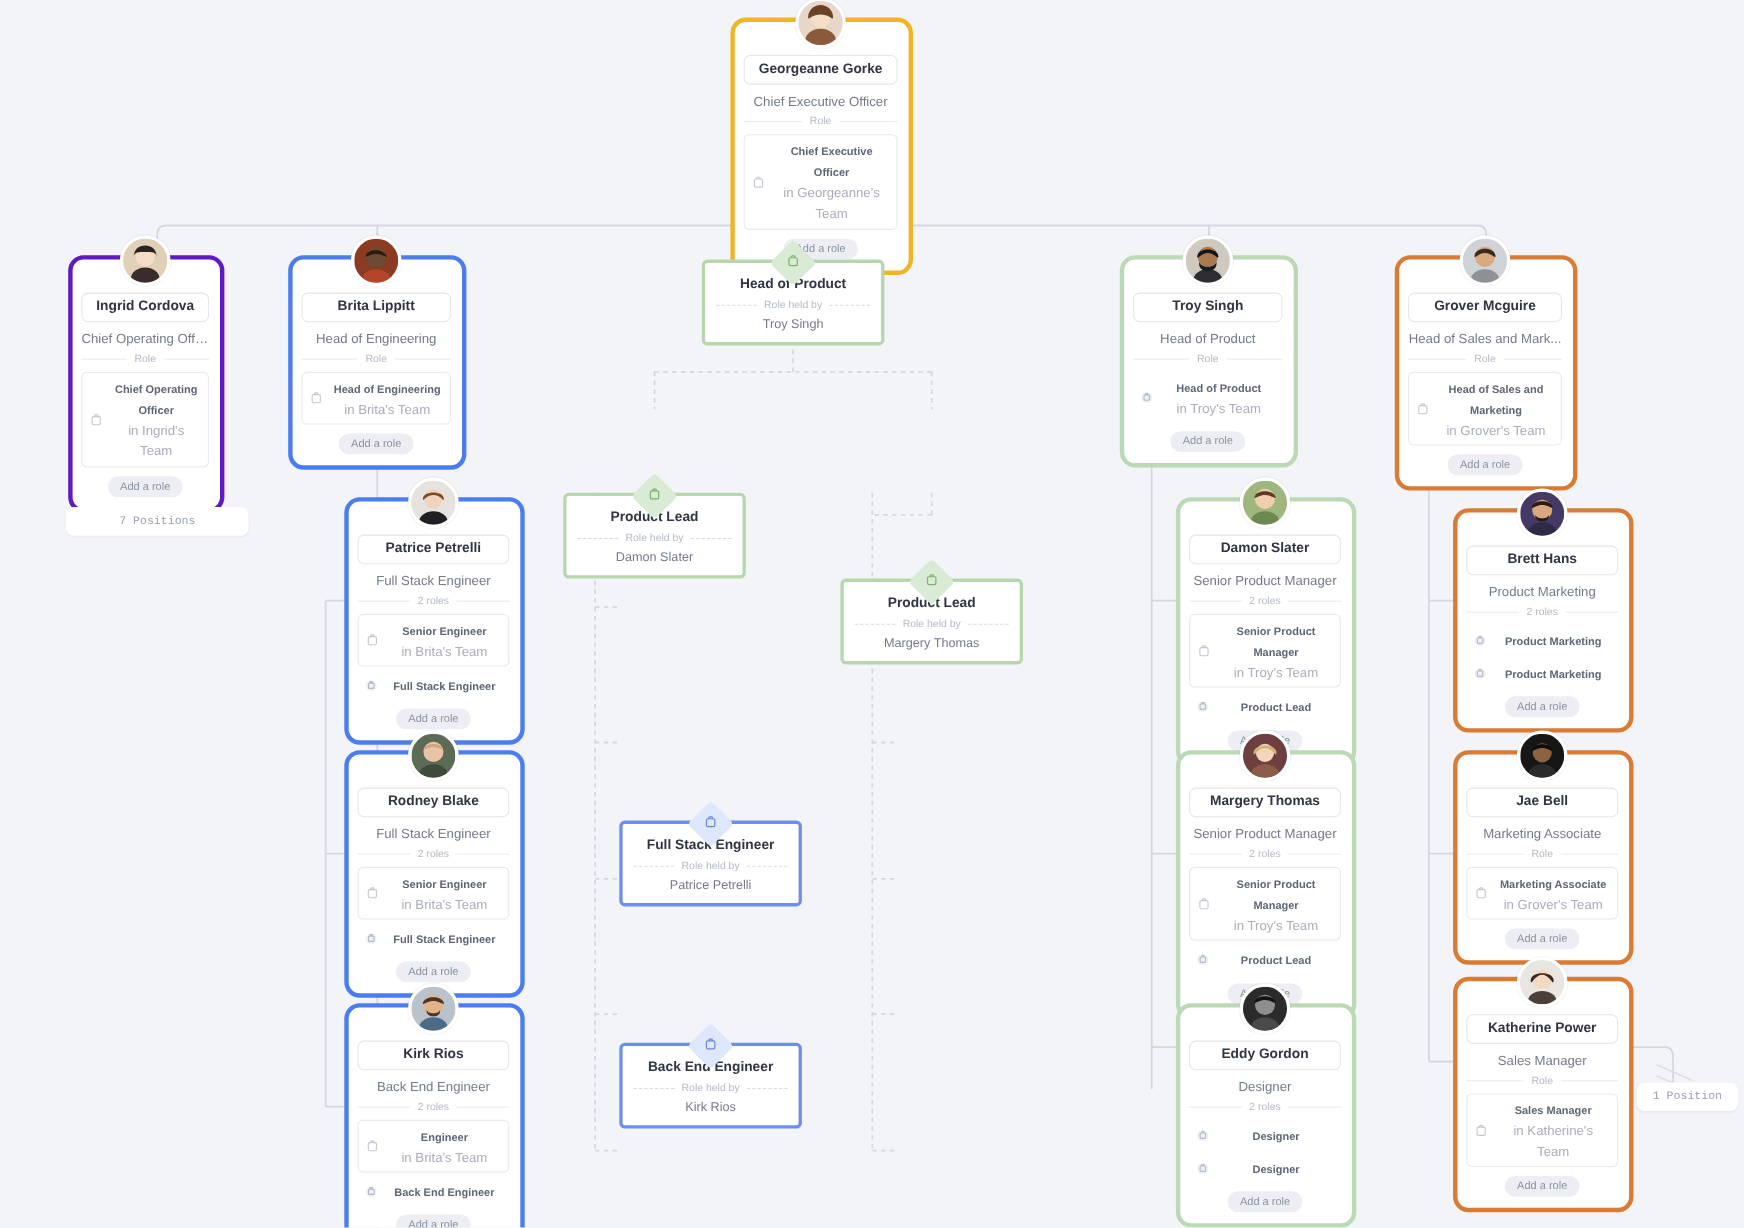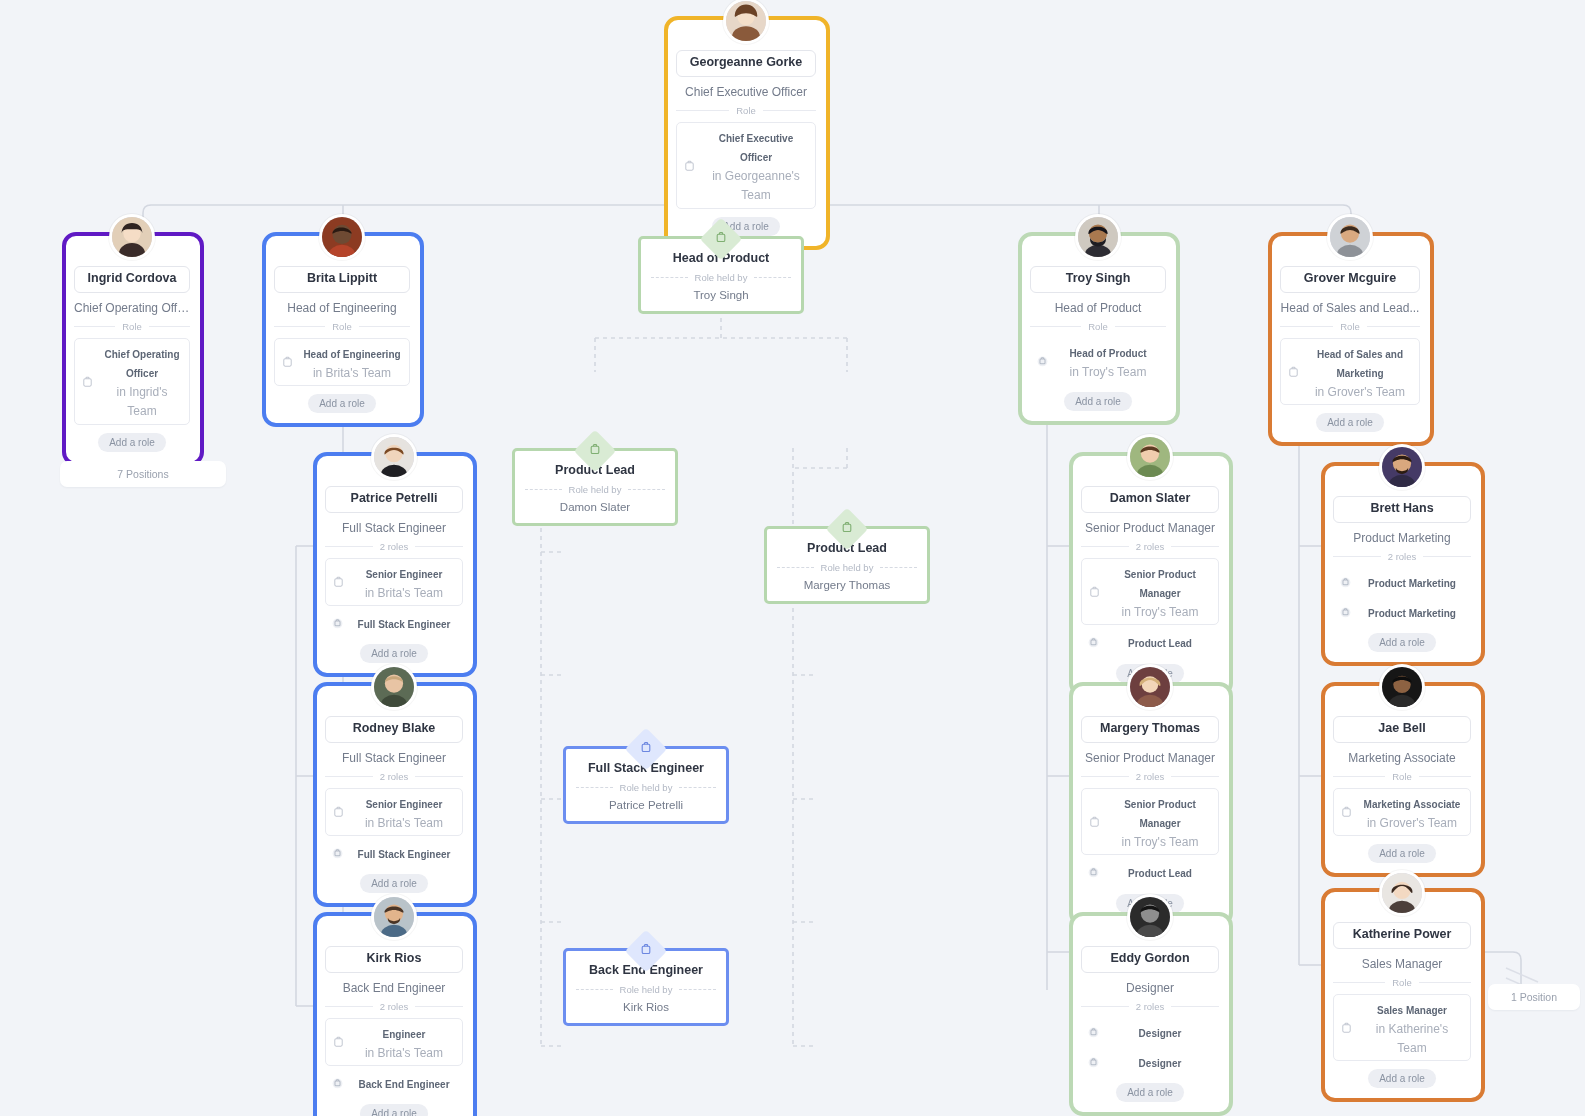--- a/index.html
+++ b/index.html
@@ -111,20 +111,21 @@
   .d-green  { background: #d9ebd4; }
   .d-blue   { background: #dfe7fd; }
 
   
   .pospill {
     position: absolute;
     background: #ffffff; border-radius: 7px;
     font-size: 10.5px; color: #9aa1ae;
     text-align: center; padding: 7px 0;
     box-shadow: 0 1px 2px rgba(25,30,50,.05);
+    font-family: Liberation Mono, monospace;
   }
 </style>
 </head>
 <body>
 
 <div id="canvas">
 
   <svg id="wires" viewBox="0 0 1585 1116" xmlns="http://www.w3.org/2000/svg">
     <g fill="none" stroke="#d3d7e0" stroke-width="1.6">
 
@@ -317,21 +318,21 @@
       <div class="avatar">
         <svg viewBox="0 0 46 46">
             <rect width="46" height="46" fill="#cfd2d6"></rect>
             <circle cx="23" cy="19" r="10.5" fill="#d9a980"></circle>
             <ellipse cx="23" cy="43" rx="15" ry="11" fill="#8d9197"></ellipse>
             <path d="M12 18c1-10 21-10 22 0 .4 4-4-3-11-3s-11.4 7-11 3z" fill="#3a2a1e"></path>
           </svg>
       </div>
     </div>
     <div class="name-box">Grover Mcguire</div>
-    <div class="job-title">Head of Sales and Lead...</div>
+    <div class="job-title">Head of Sales and Mark...</div>
     <div class="rule">Role</div>
     <div class="role-line boxed">
       <span class="icon-case">
           <svg viewBox="0 0 14 14">
             <rect x="3" y="4" width="8" height="8" rx="1.4" fill="none" stroke="#c3c8d2" stroke-width="1.1"></rect>
             <path d="M5.4 4V3.1a.8.8 0 01.8-.8h1.6a.8.8 0 01.8.8V4" fill="none" stroke="#c3c8d2" stroke-width="1.1"></path>
           </svg>
         </span>
       <span class="txt"><span class="rname">Head of Sales and Marketing</span><br><span class="rteam">in Grover's Team</span></span>
     </div>

